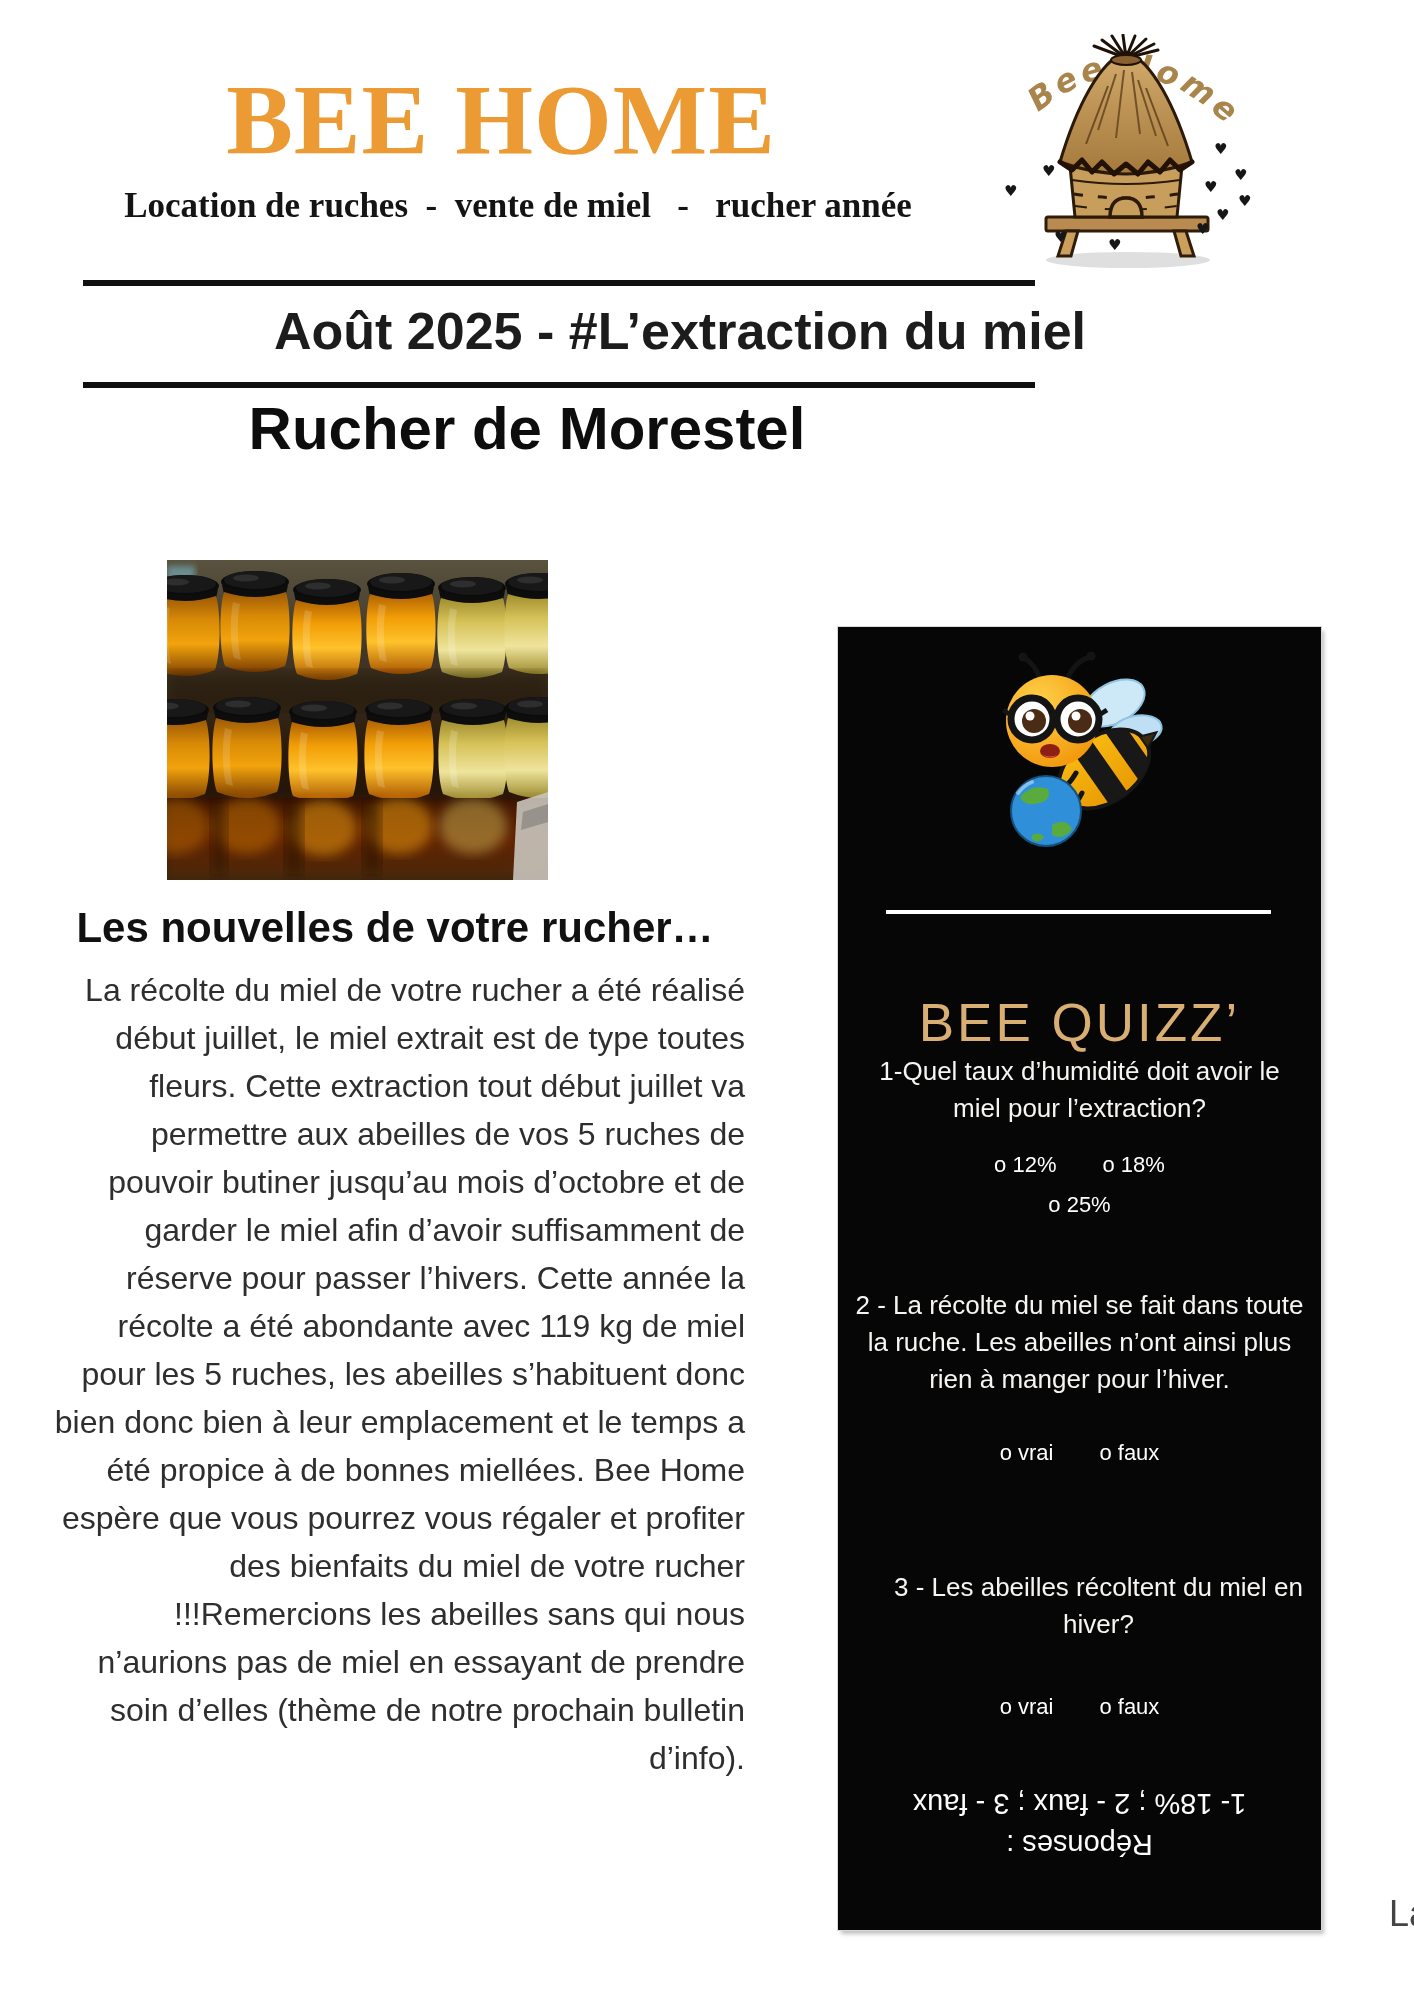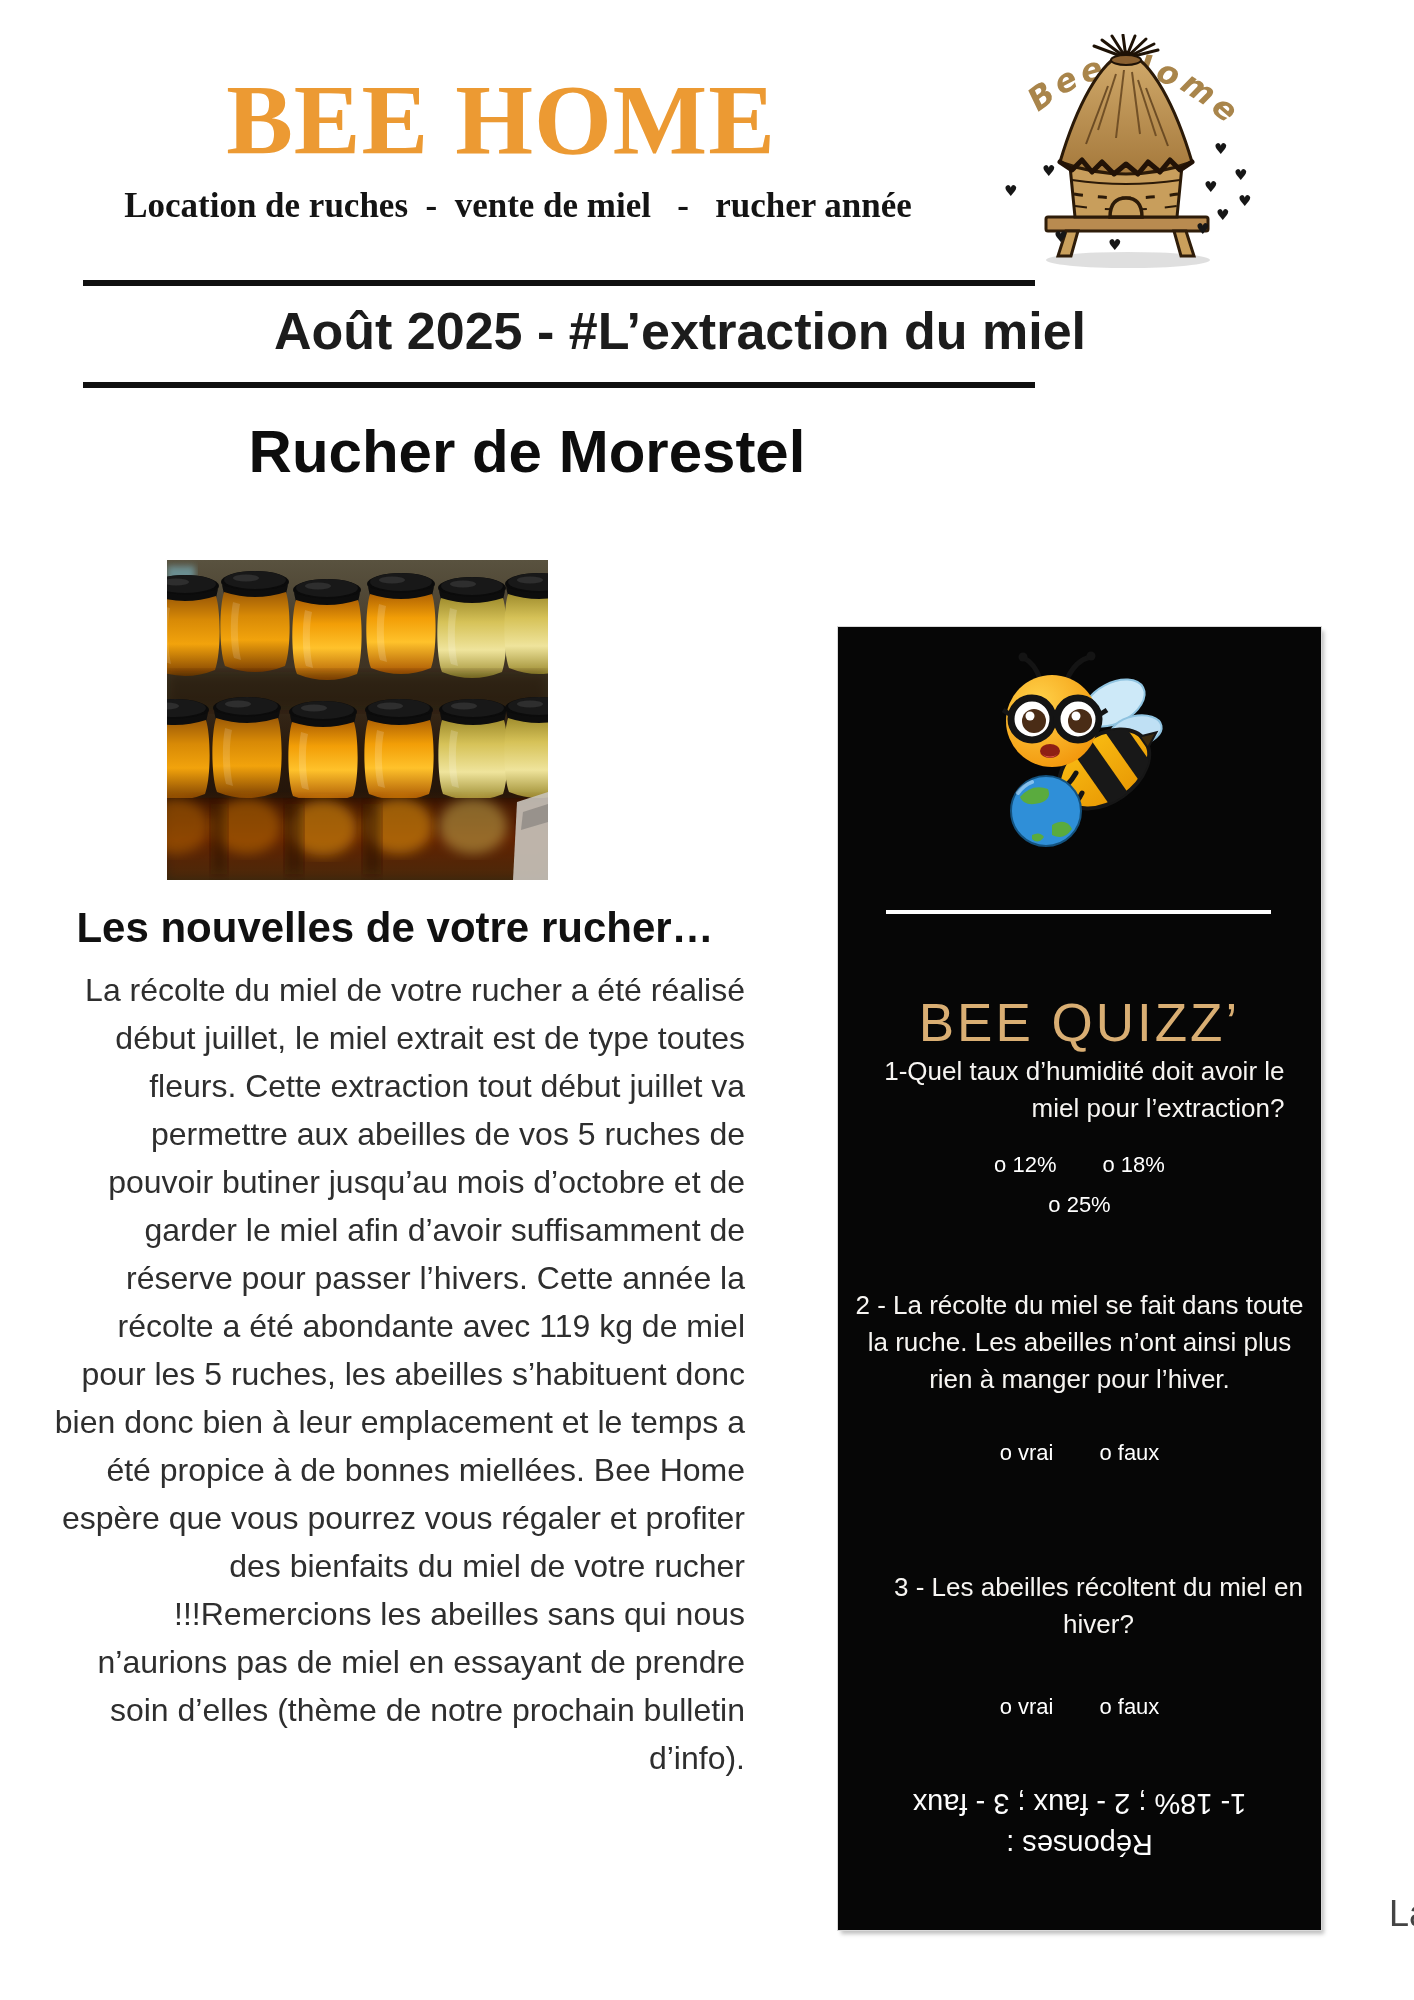--- a/index.html
+++ b/index.html
@@ -14,38 +14,38 @@
         font-family:"Liberation Serif",serif;font-weight:700;font-size:35px;line-height:1;
         color:#141414;white-space:pre;}
   .logo{position:absolute;left:990px;top:34px;width:272px;height:236px;}
 
   .rule{position:absolute;left:83px;width:952px;height:6px;background:#101010;}
   .rule-1{top:280px;} .rule-2{top:382px;}
   .banner-title{position:absolute;left:180px;top:305px;width:1000px;text-align:center;
         font-size:52px;line-height:1;color:#1c1c1c;font-weight:700;}
 
   
-  .section-title{position:absolute;left:27px;top:422px;width:1000px;text-align:center;
+  .section-title{position:absolute;left:27px;top:399px;width:1000px;text-align:center;
         font-size:60px;line-height:1;font-weight:700;color:#0d0d0d;}
   .photo{position:absolute;left:167px;top:560px;width:381px;height:320px;}
   .article-heading{position:absolute;left:45px;top:903px;width:700px;text-align:center;
         font-size:42px;line-height:1.2;font-weight:700;color:#111;}
   .article-body{position:absolute;left:45px;top:966px;width:700px;text-align:right;
         font-size:32px;line-height:48px;color:#2e2e2e;}
 
   
   .quiz-panel{position:absolute;left:838px;top:627px;width:483px;height:1303px;background:#060606;
         box-shadow:0 0 0 1px #d9d9d9, 3px 4px 4px rgba(0,0,0,.25);}
   .bee{position:absolute;left:148px;top:24px;width:182px;height:208px;}
   .quiz-divider{position:absolute;left:48px;top:283px;width:385px;height:4px;background:#ffffff;}
   .quiz-title{position:absolute;left:0;top:325px;width:100%;text-align:center;
         font-size:53px;line-height:1;font-weight:400;letter-spacing:3px;color:#D9AE73;margin-top:44px;}
   .q-text{position:absolute;left:50%;transform:translateX(-50%);text-align:center;
         font-size:26px;line-height:37px;color:#f7f5f2;}
-  .q1{top:426px;width:410px;text-align:right;} .q2{top:660px;width:460px;} .q3{top:942px;width:410px;margin-left:19px;}
+  .q1{top:426px;width:410px;} .q2{top:660px;width:460px;} .q3{top:942px;width:410px;margin-left:19px;}
   .opts{position:absolute;left:0;width:100%;text-align:center;color:#ffffff;
         font-size:22px;line-height:40px;}
   .opts .optrow{display:flex;justify-content:center;gap:46px;}
   .opts1{top:518px;} .opts2{top:806px;} .opts3{top:1060px;}
   .answers{position:absolute;left:0;top:1156px;width:100%;text-align:center;
         transform:rotate(180deg);font-size:29px;line-height:41px;color:#fdfdfd;}
 
   .page-edge-fragment{position:absolute;left:1389px;top:1893px;font-size:36px;color:#444;}
 </style>
 </head>

